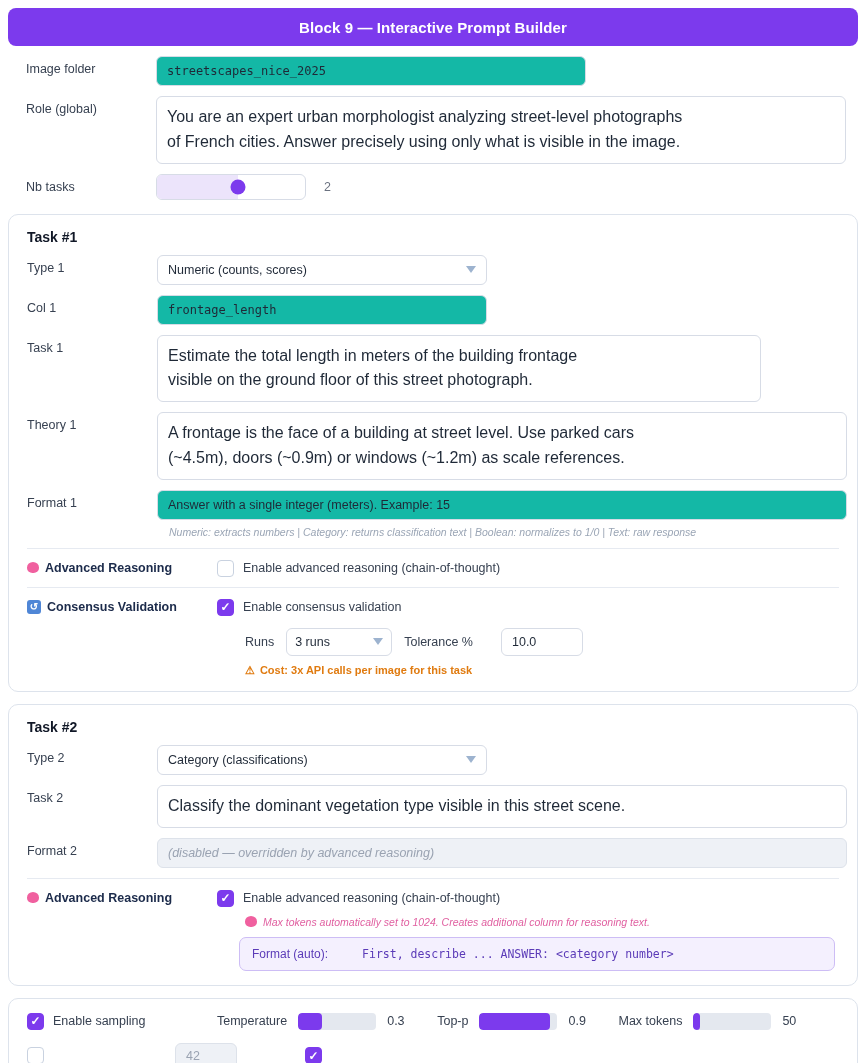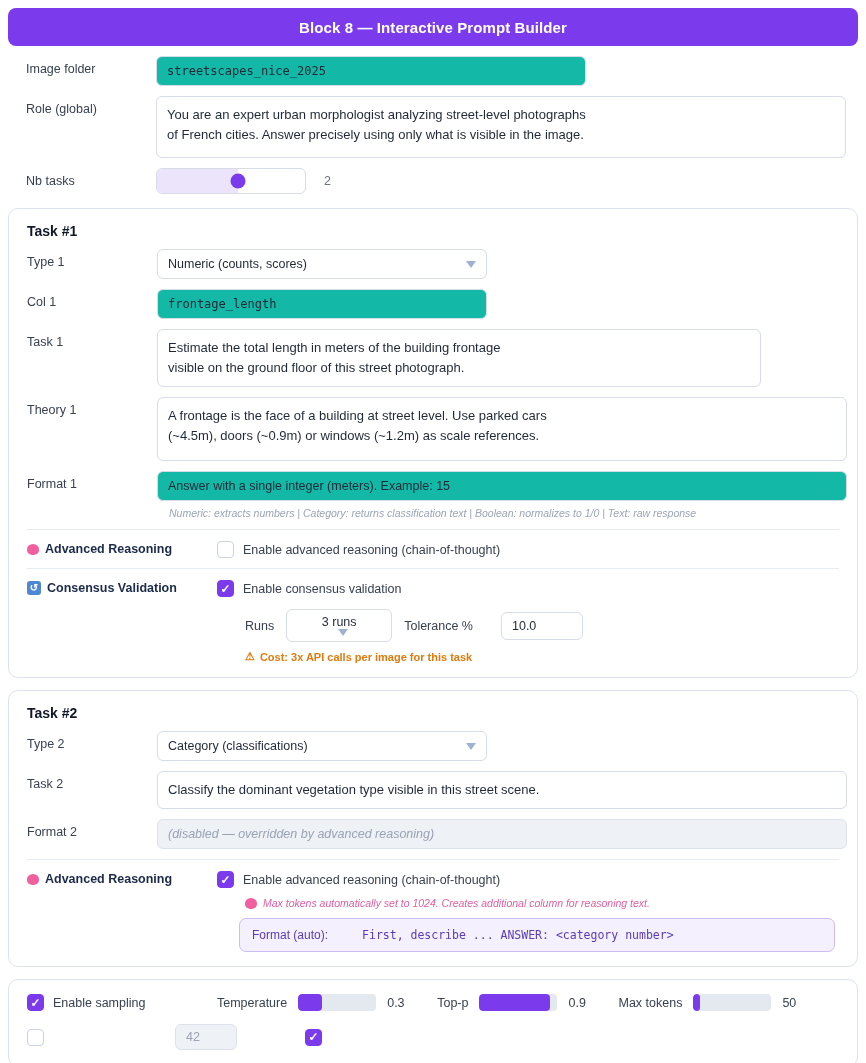--- a/index.html
+++ b/index.html
@@ -39,21 +39,21 @@
     background: #14b8a6;
     font-size: 12.5px;
     color: #1f2937;
     padding: 7px 10px;
     min-height: 30px;
     display: flex; align-items: center;
   }
   .input.mono { font-family: "DejaVu Sans Mono", monospace; font-size: 12px; }
   .textarea {
     border: 1px solid #d7dce6; border-radius: 6px; background:#fff;
-    font-size: 13px; color: #1f2937; padding: 8px 10px;
+    font-size: 16px; color: #1f2937; padding: 8px 10px;
     line-height: 1.55; white-space: pre-line;
   }
   .textarea.h2 { min-height: 62px; }
   .textarea.h3 { min-height: 58px; }
   .textarea.h4 { min-height: 26px; }
   .input.disabled {
     background: #eef1f6; border-color: #dde2ea; color: #9aa3b2;
     font-style: italic;
   }
   .select {
@@ -137,21 +137,21 @@
     width: 14px; height: 14px; border-radius: 3px;
     background: #4f86d6; color: #fff; font-size: 10px; line-height: 14px;
     text-align: center; flex: 0 0 14px; display:inline-block;
   }
 
   .sub-row { display: flex; align-items: center; margin-top: 12px; gap: 12px; }
   .sub-label { font-size: 12.5px; color: #374151; }
   .runs-select {
     width: 106px; min-height: 28px; padding: 5px 8px;
     border: 1px solid #d7dce6; border-radius: 6px; background: #fff;
-    font-size: 12.5px; display: flex; align-items: center; justify-content: space-between; flex-direction: column;
+    font-size: 12.5px; display: flex; align-items: center; justify-content: space-between;
   }
   .tol-input {
     width: 82px; min-height: 28px; padding: 5px 10px;
     border: 1px solid #d7dce6; border-radius: 6px; background: #fff;
     font-size: 12.5px; display: flex; align-items: center;
   }
   .cost-warn {
     margin-top: 8px; font-size: 11px; font-weight: bold; color: #e07b10;
     display: flex; align-items: center; gap: 5px;
   }
@@ -194,21 +194,21 @@
     background: #eef1f6; color: #9aa3b2; font-size: 12.5px;
     display: flex; align-items: center; padding: 4px 10px;
   }
 </style>
 </head>
 <body>
 
 <div class="page">
 
   <div class="header">
-    <div class="header-title">Block 8 — Interactive Prompt Builder</div>
+    <div class="header-title">Block 9 — Interactive Prompt Builder</div>
   </div>
 
   <div class="row">
     <div class="row-label">Image folder</div>
     <div class="field">
       <div class="input mono w-folder">streetscapes_nice_2025</div>
     </div>
   </div>
 
   <div class="row">

